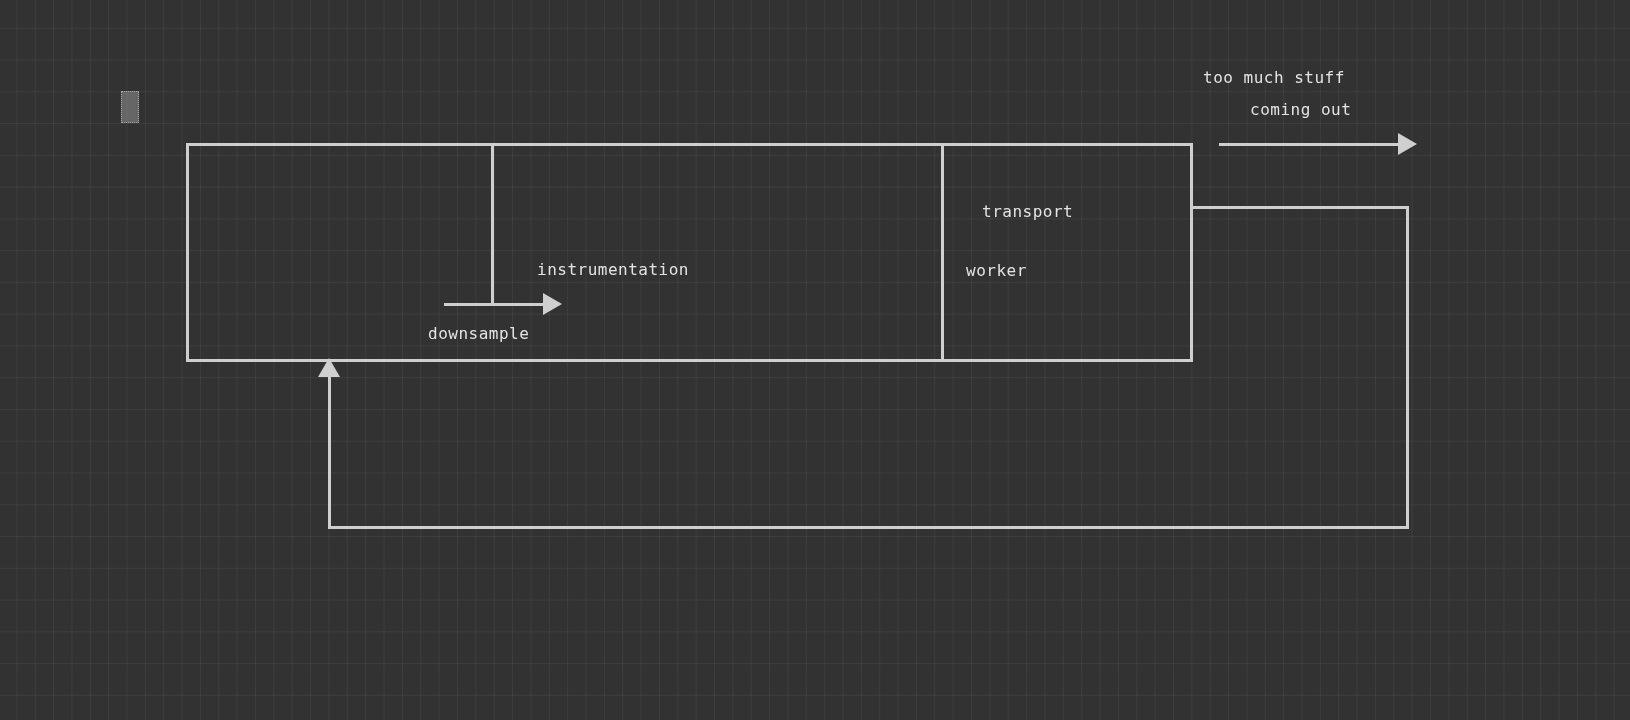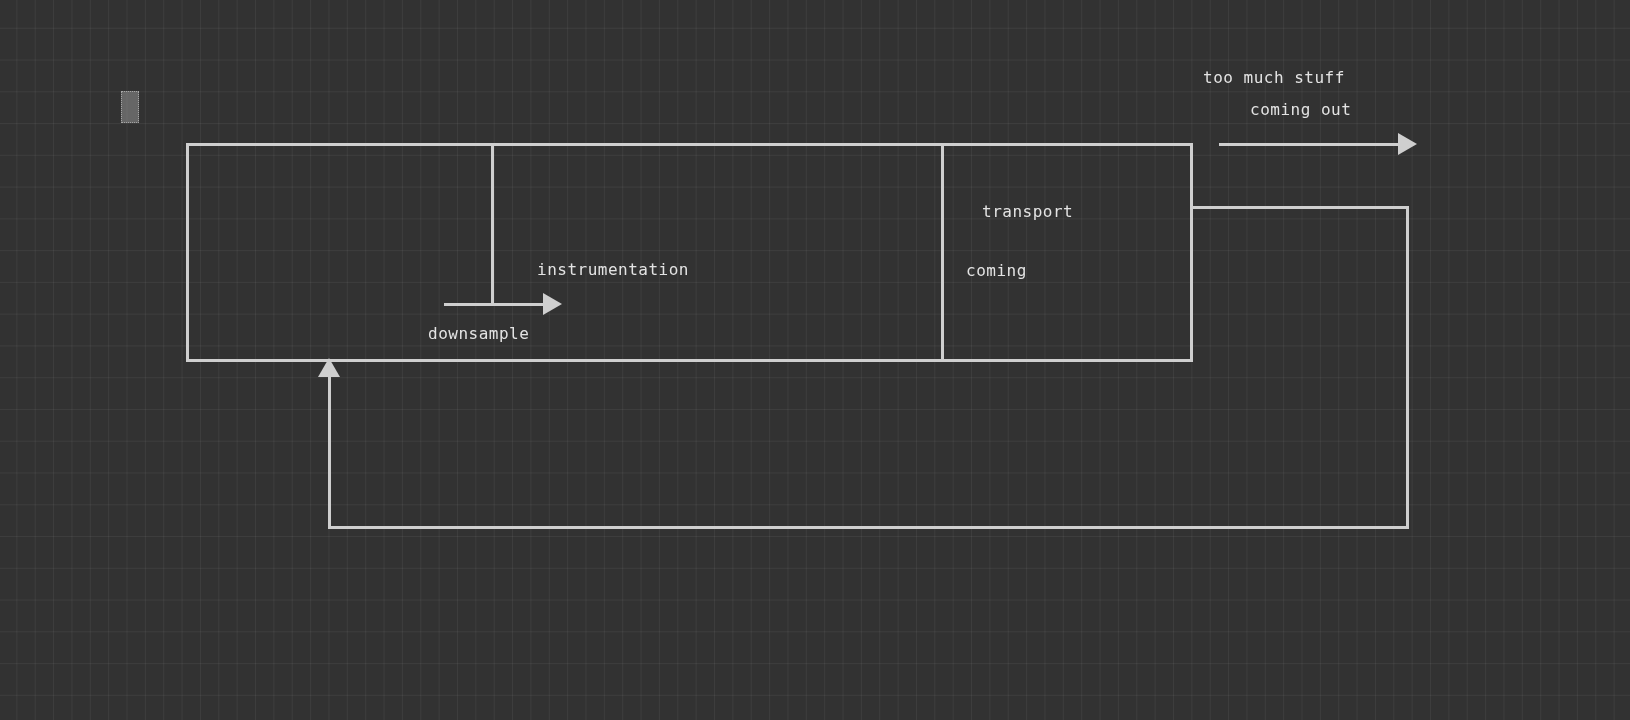--- a/index.html
+++ b/index.html
@@ -106,20 +106,20 @@
     <div class="arrow-up" style="left:318px; top:358px;"></div>
   </div>
 
 
   <div class="label" style="left:537px; top:254px;">instrumentation</div>
 
   <div class="label" style="left:428px; top:318px;">downsample</div>
 
   <div class="label" style="left:966px; top:196px;margin-left:16px;">transport</div>
 
-  <div class="label" style="left:966px; top:255px;">coming</div>
+  <div class="label" style="left:966px; top:255px;">worker</div>
 
   <div class="label" style="left:1203px; top:62px;">too much stuff</div>
 
   <div class="label" style="left:1203px; top:94px;margin-left:47px;">coming out</div>
 
 
 </div>
 
 </body></html>

